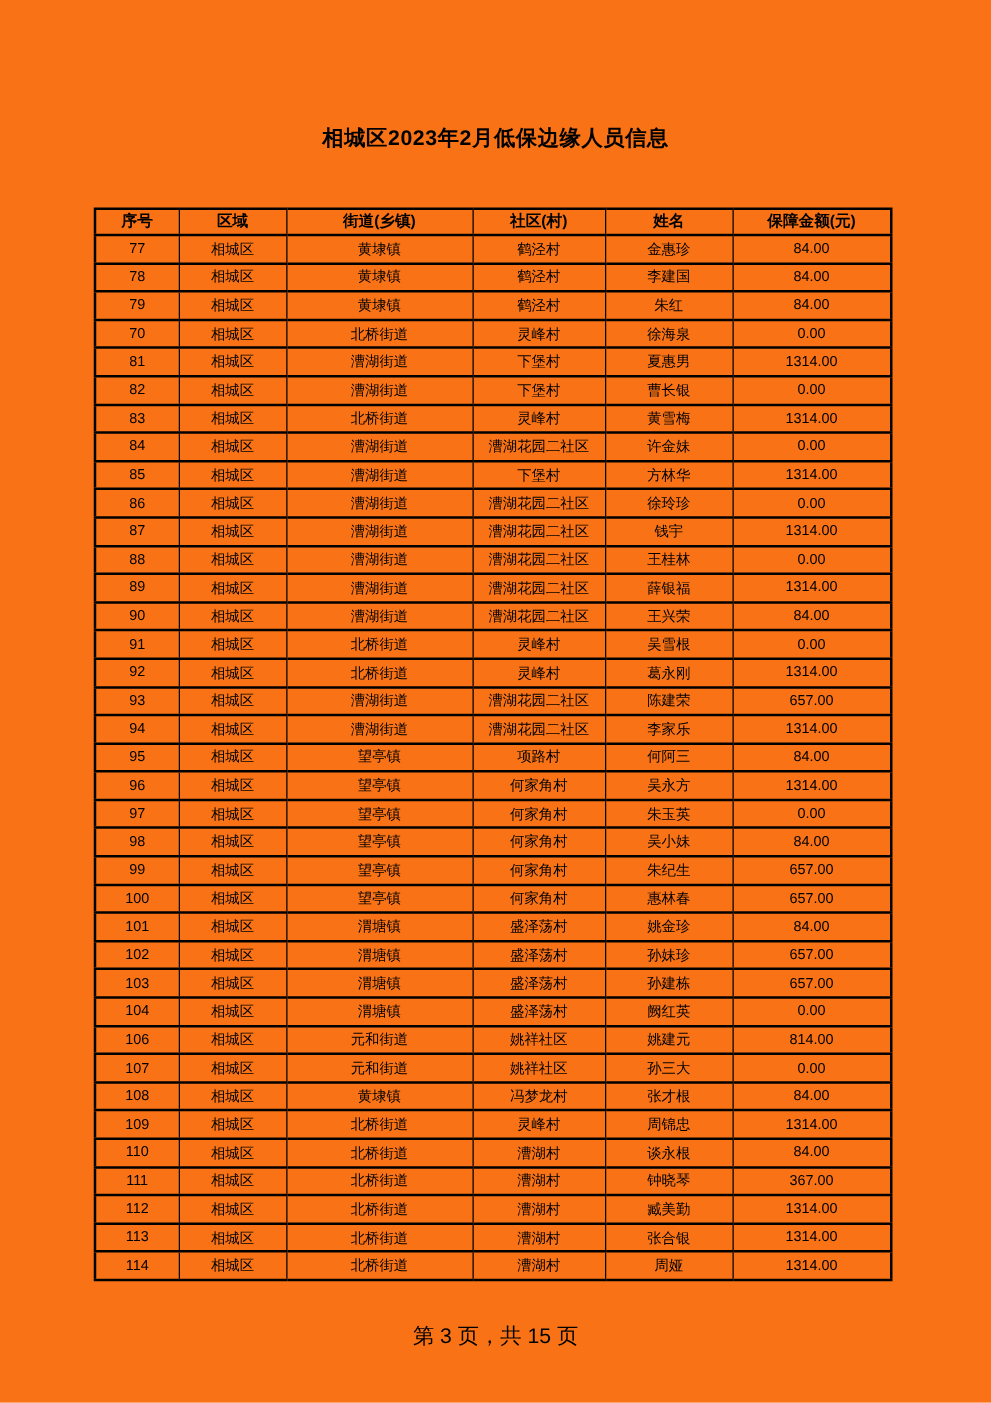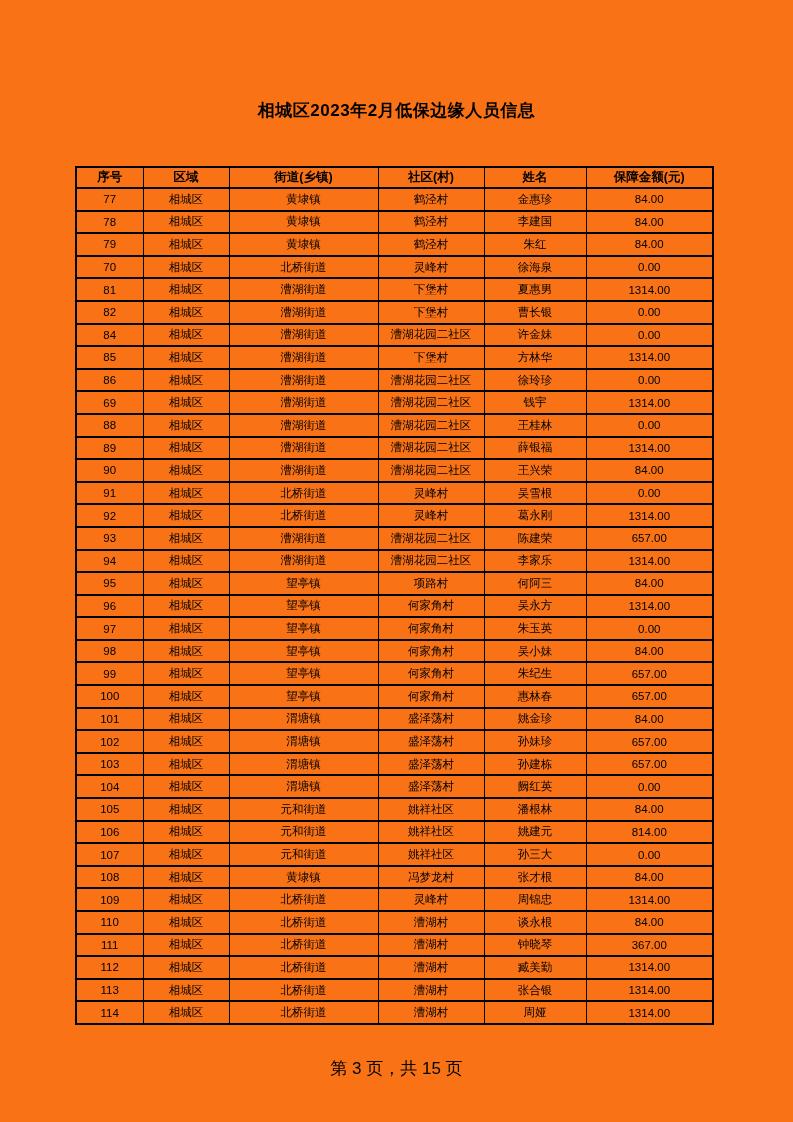--- a/index.html
+++ b/index.html
@@ -141,20 +141,28 @@
         </tr>
         <tr>
           <td>82</td>
           <td>相城区</td>
           <td>漕湖街道</td>
           <td>下堡村</td>
           <td>曹长银</td>
           <td>0.00</td>
         </tr>
         <tr>
+          <td>83</td>
+          <td>相城区</td>
+          <td>北桥街道</td>
+          <td>灵峰村</td>
+          <td>黄雪梅</td>
+          <td>1314.00</td>
+        </tr>
+        <tr>
           <td>84</td>
           <td>相城区</td>
           <td>漕湖街道</td>
           <td>漕湖花园二社区</td>
           <td>许金妹</td>
           <td>0.00</td>
         </tr>
         <tr>
           <td>85</td>
           <td>相城区</td>
@@ -165,21 +173,21 @@
         </tr>
         <tr>
           <td>86</td>
           <td>相城区</td>
           <td>漕湖街道</td>
           <td>漕湖花园二社区</td>
           <td>徐玲珍</td>
           <td>0.00</td>
         </tr>
         <tr>
-          <td>69</td>
+          <td>87</td>
           <td>相城区</td>
           <td>漕湖街道</td>
           <td>漕湖花园二社区</td>
           <td>钱宇</td>
           <td>1314.00</td>
         </tr>
         <tr>
           <td>88</td>
           <td>相城区</td>
           <td>漕湖街道</td>
@@ -309,28 +317,20 @@
         </tr>
         <tr>
           <td>104</td>
           <td>相城区</td>
           <td>渭塘镇</td>
           <td>盛泽荡村</td>
           <td>阙红英</td>
           <td>0.00</td>
         </tr>
         <tr>
-          <td>105</td>
-          <td>相城区</td>
-          <td>元和街道</td>
-          <td>姚祥社区</td>
-          <td>潘根林</td>
-          <td>84.00</td>
-        </tr>
-        <tr>
           <td>106</td>
           <td>相城区</td>
           <td>元和街道</td>
           <td>姚祥社区</td>
           <td>姚建元</td>
           <td>814.00</td>
         </tr>
         <tr>
           <td>107</td>
           <td>相城区</td>

